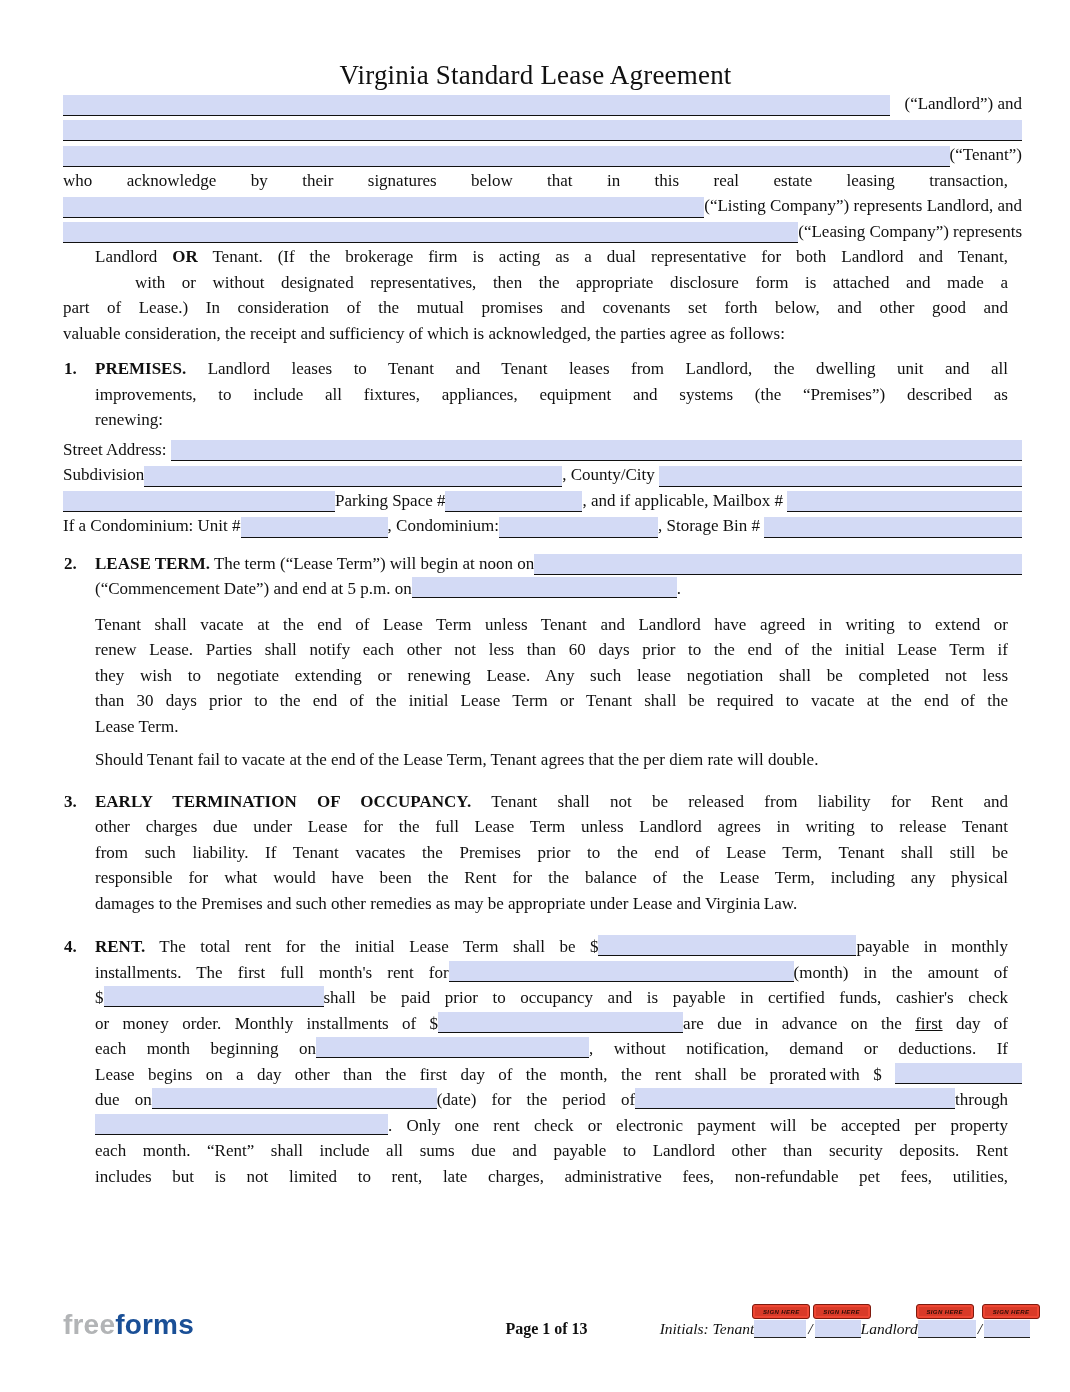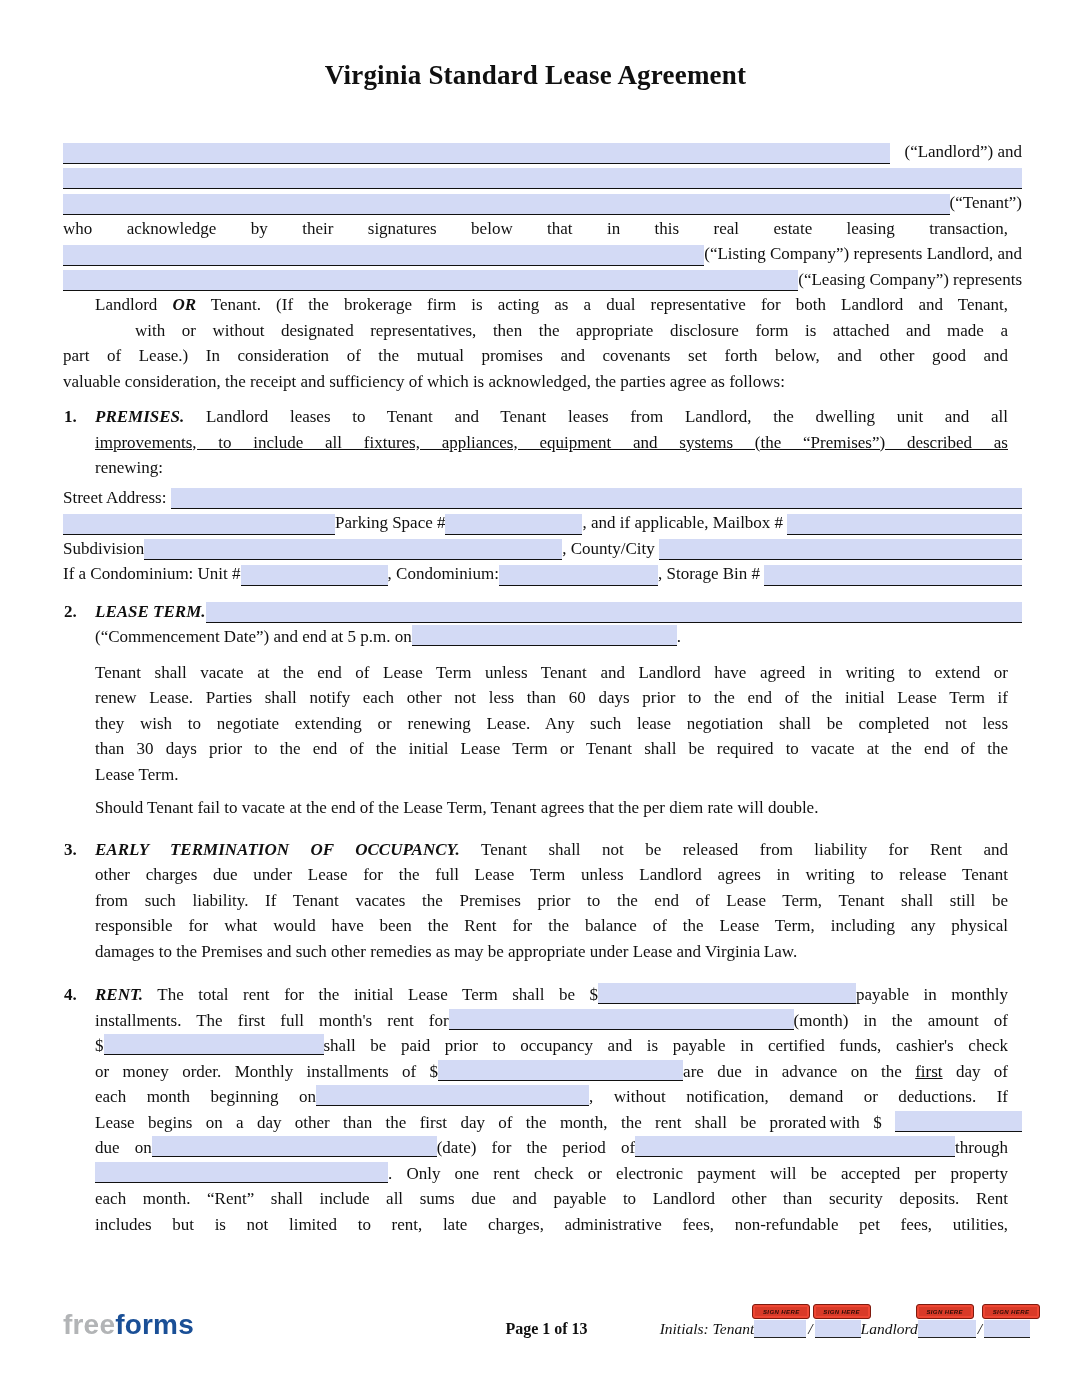--- a/index.html
+++ b/index.html
@@ -4,33 +4,33 @@
 <style>
   html,body{margin:0;padding:0;background:#ffffff;}
   body{
     width:1070px;height:1392px;position:relative;overflow:hidden;
     font-family:"Liberation Serif","DejaVu Serif",serif;
     font-size:17px;color:#101010;
   }
   .page{position:relative;width:1070px;height:1392px;background:#fff;}
   .doc{padding:60px 0 0 63px;}
   .title{
-    width:945px;text-align:center;font-weight:700;font-size:27px;
-    margin-bottom:48px;letter-spacing:.2px;
+    width:945px;text-align:center;font-weight:400;font-size:27px;
+    letter-spacing:.2px;
   }
   .line{
     position:relative;box-sizing:border-box;width:945px;
     height:25.5px;line-height:25.5px;white-space:nowrap;
   }
   .line.justify{text-align:justify;text-align-last:justify;white-space:normal;}
   .line.left{text-align:left;white-space:normal;}
   .line.flex{display:flex;align-items:flex-end;}
   .line .run{white-space:normal;}
   .line.flex .run{flex:0 0 auto;white-space:pre;line-height:25.5px;}
-  .run.b{font-weight:700;font-style:italic;}
+  .run.b{font-weight:700;}
   .run.u{text-decoration:underline;}
   .num{position:absolute;left:1px;top:0;font-weight:700;}
   .field{
     display:inline-block;height:20px;background:var(--field_bg,#d3daf5);
     vertical-align:-4px;
   }
   .field.ul{border-bottom:1.4px solid var(--underline,#111);}
   .line.flex .field{flex:0 0 auto;margin-bottom:1px;vertical-align:baseline;}
   .line.flex .field.fill{flex:1 1 auto;}
   
@@ -85,50 +85,51 @@
         </div>
         <div class="line flex" style="width: 959px;">
           <span class="field ul fill"></span>
           <span class="run">(“Leasing Company”) represents</span>
         </div>
         <div class="line justify" style="padding-left: 32px;"><span class="run">Landlord </span><span class="run b">OR</span><span class="run"> Tenant. (If the brokerage firm is acting as a dual representative for both Landlord and Tenant,</span></div>
         <div class="line justify" style="padding-left: 72px;"><span class="run">with or without designated representatives, then the appropriate disclosure form is attached and made a</span></div>
         <div class="line justify"><span class="run">part of Lease.) In consideration of the mutual promises and covenants set forth below, and other good and</span></div>
         <div class="line left"><span class="run">valuable consideration, the receipt and sufficiency of which is acknowledged, the parties agree as follows:</span></div>
         <div class="line justify" style="margin-top: 10px; padding-left: 32px;"><span class="num">1.</span><span class="run b">PREMISES.</span><span class="run"> Landlord leases to Tenant and Tenant leases from Landlord, the dwelling unit and all</span></div>
-        <div class="line justify" style="padding-left: 32px; text-decoration: underline;"><span class="run">improvements, to include all fixtures, appliances, equipment and systems (the “Premises”) described as</span></div>
+        <div class="line justify" style="padding-left: 32px;"><span class="run">improvements, to include all fixtures, appliances, equipment and systems (the “Premises”) described as</span></div>
         <div class="line left" style="padding-left: 32px;"><span class="run">renewing:</span></div>
         <div class="line flex" style="margin-top: 4px; width: 959px;">
           <span class="run">Street Address: </span>
+          <span class="field ul fill"></span>
+        </div>
+        <div class="line flex" style="width: 959px;">
+          <span class="run">Subdivision</span>
+          <span class="field ul" style="width: 418px;"></span>
+          <span class="run">, County/City </span>
           <span class="field ul fill"></span>
         </div>
         <div class="line flex" style="width: 959px;">
           <span class="field ul" style="width: 272px;"></span>
           <span class="run">Parking Space #</span>
           <span class="field ul" style="width: 137px;"></span>
           <span class="run">, and if applicable, Mailbox # </span>
-          <span class="field ul fill"></span>
-        </div>
-        <div class="line flex" style="width: 959px;">
-          <span class="run">Subdivision</span>
-          <span class="field ul" style="width: 418px;"></span>
-          <span class="run">, County/City </span>
           <span class="field ul fill"></span>
         </div>
         <div class="line flex" style="width: 959px;">
           <span class="run">If a Condominium: Unit #</span>
           <span class="field ul" style="width: 147px;"></span>
           <span class="run">, Condominium:</span>
           <span class="field ul" style="width: 159px;"></span>
           <span class="run">, Storage Bin # </span>
           <span class="field ul fill"></span>
         </div>
         <div class="line flex" style="margin-top: 12px; padding-left: 32px; width: 959px;">
           <span class="num">2.</span>
           <span class="run b">LEASE TERM.</span>
+          <span class="run"> The term (“Lease Term”) will begin at noon on</span>
           <span class="field ul fill"></span>
         </div>
         <div class="line left" style="padding-left: 32px;"><span class="run">(“Commencement Date”) and end at 5 p.m. on</span><span class="field ul" style="width: 265px;"></span><span class="run">.</span></div>
         <div class="line justify" style="margin-top: 10px; padding-left: 32px;"><span class="run">Tenant shall vacate at the end of Lease Term unless Tenant and Landlord have agreed in writing to extend or</span></div>
         <div class="line justify" style="padding-left: 32px;"><span class="run">renew Lease. Parties shall notify each other not less than 60 days prior to the end of the initial Lease Term if</span></div>
         <div class="line justify" style="padding-left: 32px;"><span class="run">they wish to negotiate extending or renewing Lease. Any such lease negotiation shall be completed not less</span></div>
         <div class="line justify" style="padding-left: 32px;"><span class="run">than 30 days prior to the end of the initial Lease Term or Tenant shall be required to vacate at the end of the</span></div>
         <div class="line left" style="padding-left: 32px;"><span class="run">Lease Term.</span></div>
         <div class="line left" style="margin-top: 8px; padding-left: 32px;"><span class="run">Should Tenant fail to vacate at the end of the Lease Term, Tenant agrees that the per diem rate will double.</span></div>
         <div class="line justify" style="margin-top: 16px; padding-left: 32px;"><span class="num">3.</span><span class="run b">EARLY TERMINATION OF OCCUPANCY.</span><span class="run"> Tenant shall not be released from liability for Rent and</span></div>

